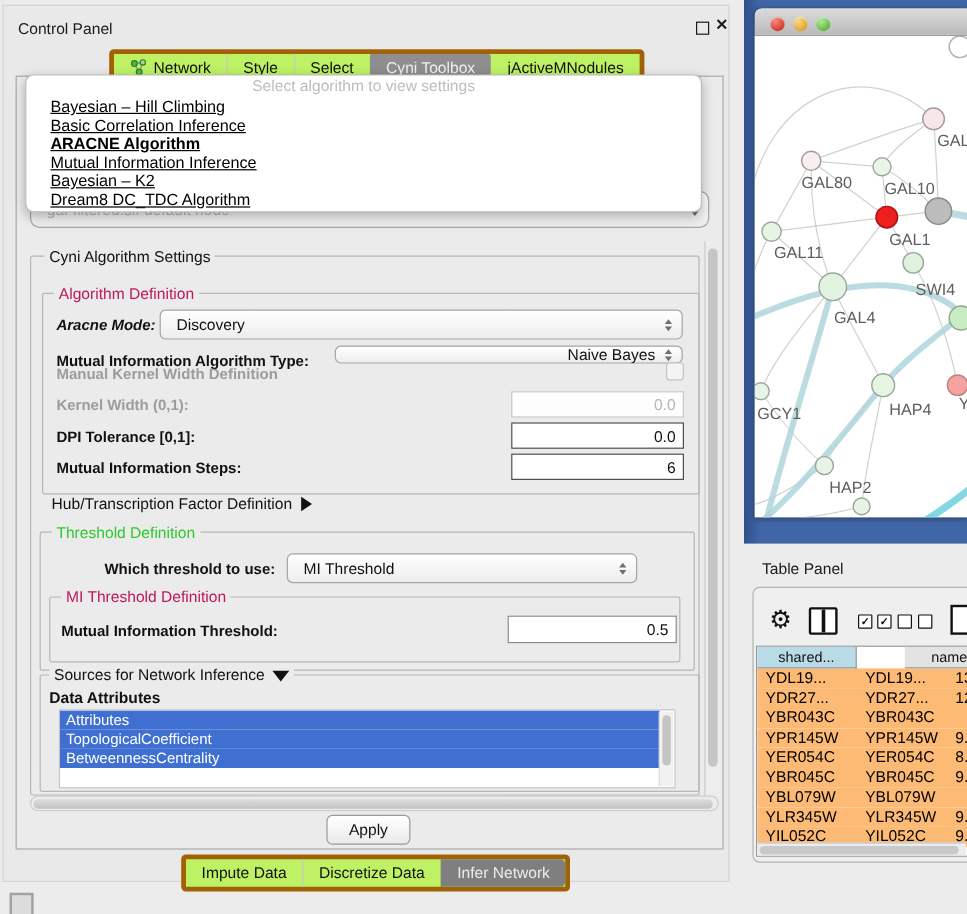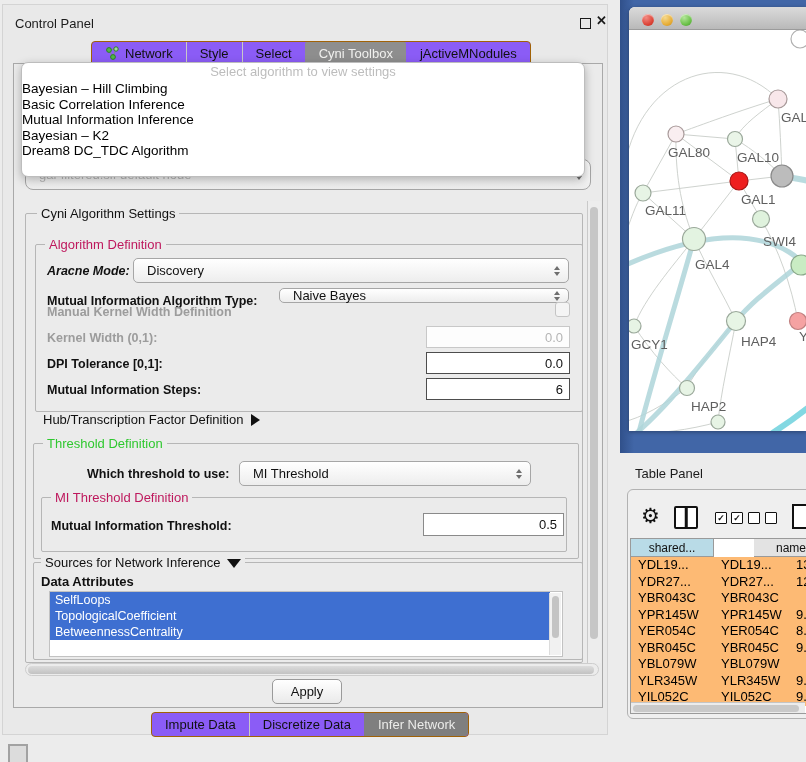--- a/index.html
+++ b/index.html
@@ -5,34 +5,34 @@
   html,body{margin:0;padding:0;background:#ececec;}
   #root{position:relative;width:806px;height:762px;background:#ececec;overflow:hidden;
         font-family:"Liberation Sans",sans-serif;color:#111;}
   .abs{position:absolute;}
   
   .cp-window{left:2px;top:4px;width:604px;height:729px;background:#e9e9e9;border:1px solid #d4d4d4;}
   .cp-title{left:12px;top:11px;font-size:13px;color:#1c1c1c;}
   .float-btn{left:577px;top:13px;width:9px;height:9px;border:1.5px solid #1a1a1a;background:transparent;}
   .close-btn{left:593px;top:8px;font-size:13px;font-weight:bold;color:#1a1a1a;}
   
-  .tabbar{display:flex;align-items:stretch;background:#8b5cf6;border:1px solid #a16207;border-radius:4px;height:23px;text-align:right;}
+  .tabbar{display:flex;align-items:stretch;background:#bef264;border:4px solid #a16207;border-radius:4px;height:23px;text-align:right;}
   .tabbar-top{left:88px;top:36px;}
   .tab{padding:0 13px;font-size:13px;line-height:23px;display:flex;align-items:center;gap:5px;color:#111;white-space:nowrap;}
   .tab + .tab{border-left:1px solid #c9c9c9;}
   .tab.active{background:#8e8e8e;color:#f1f1ef;border-left-color:#8e8e8e;border-radius:2px;}
   .tab.active + .tab{border-left-color:transparent;}
   .tab.active-dark{background:#7f7f7f;color:#ececea;border-left-color:#7f7f7f;border-radius:0 4px 4px 0;}
   
   .main-panel{left:10px;top:58px;width:588px;height:643px;background:#ebebeb;border:1px solid #a9a9a9;}
   
   .popup{left:18px;top:57px;width:562px;height:113px;background:#fff;border:1px solid #bdbdbd;border-radius:7px;
          box-shadow:0 3px 10px rgba(0,0,0,.28);z-index:9;overflow:hidden;}
   .popup-hint{text-align:center;color:#bdbdbd;font-size:13px;height:18px;line-height:18px;}
-  .popup-item{font-size:13.5px;height:15.5px;line-height:15.5px;padding-left:0;color:#000;white-space:nowrap;}
+  .popup-item{font-size:13.5px;height:15.5px;line-height:15.5px;padding-left:20px;color:#000;white-space:nowrap;text-decoration:underline;}
   .popup-item.bold{font-weight:bold;}
   
   .combo{position:absolute;border:1px solid #a6a6a6;border-radius:5px;background:linear-gradient(#ffffff,#ededed);
          font-size:13px;display:flex;align-items:center;padding:0 22px 0 13px;box-sizing:border-box;}
   .combo.big-radius{border-radius:8px;}
   .combo .val{white-space:nowrap;overflow:hidden;}
   .combo .val.ghost{color:#b8b8b8;}
   .stepper{position:absolute;right:8px;top:50%;transform:translateY(-50%);display:flex;flex-direction:column;gap:2px;align-items:center;}
   .tri-up{width:0;height:0;border-left:3.5px solid transparent;border-right:3.5px solid transparent;border-bottom:4.5px solid #6e6e6e;}
   .tri-down{width:0;height:0;border-left:3.5px solid transparent;border-right:3.5px solid transparent;border-top:4.5px solid #6e6e6e;}
@@ -148,20 +148,21 @@
           <span class="tri-up"></span>
           <span class="tri-down"></span>
         </span>
     </div>
 
     <div class="abs popup">
       <div class="popup-hint">Select algorithm to view settings</div>
       <div id="popup-list">
           <div class="popup-item">Bayesian – Hill Climbing</div>
           <div class="popup-item">Basic Correlation Inference</div>
+          <div class="popup-item bold">ARACNE Algorithm</div>
           <div class="popup-item">Mutual Information Inference</div>
           <div class="popup-item">Bayesian – K2</div>
           <div class="popup-item">Dream8 DC_TDC Algorithm</div>
         </div>
     </div>
 
     <div class="abs vscroll">
         <div class="vthumb"></div>
       </div>
 
@@ -174,21 +175,21 @@
     <div class="flabel" style="left:44px;top:259px;font-style:italic;">Aracne Mode:</div>
     <div class="combo" style="left:130px;top:253px;width:436px;height:25px;">
       <span class="val">Discovery</span>
       <span class="stepper">
           <span class="tri-up"></span>
           <span class="tri-down"></span>
         </span>
     </div>
 
     <div class="flabel" style="left:44px;top:289px;">Mutual Information Algorithm Type:</div>
-    <div class="combo" style="left:276px;top:283px;width:290px;height:15px;">
+    <div class="combo" style="left:276px;top:283px;width:290px;height:15px;justify-content:flex-end;">
       <span class="val">Naive Bayes</span>
       <span class="stepper">
           <span class="tri-up"></span>
           <span class="tri-down"></span>
         </span>
     </div>
 
     <div class="flabel disabled" style="left:44px;top:300px;">Manual Kernel Width Definition</div>
     <div class="checkbox" style="left:552px;top:297px;"></div>
 
@@ -224,21 +225,21 @@
     <div class="field mid" style="left:420px;top:508px;width:141px;height:23px;">0.5</div>
 
     <div class="tgroup" style="left:30px;top:557px;width:548px;height:96px;"></div>
     <div class="tgroup-label" style="left:38px;top:550px;">
       <span>Sources for Network Inference</span><span class="arrow-down"></span>
     </div>
     <div class="flabel" style="left:38px;top:569px;font-size:13px;">Data Attributes</div>
 
     <div class="abs attr-list">
       <div id="attr-items">
-          <div class="attr-item">SelfLoops</div>
+          <div class="attr-item">Attributes</div>
           <div class="attr-item">TopologicalCoefficient</div>
           <div class="attr-item">BetweennessCentrality</div>
         </div>
       <div class="attr-scroll">
           <div class="attr-thumb"></div>
         </div>
     </div>
 
     <div class="abs hscroll">
         <div class="hthumb"></div>

